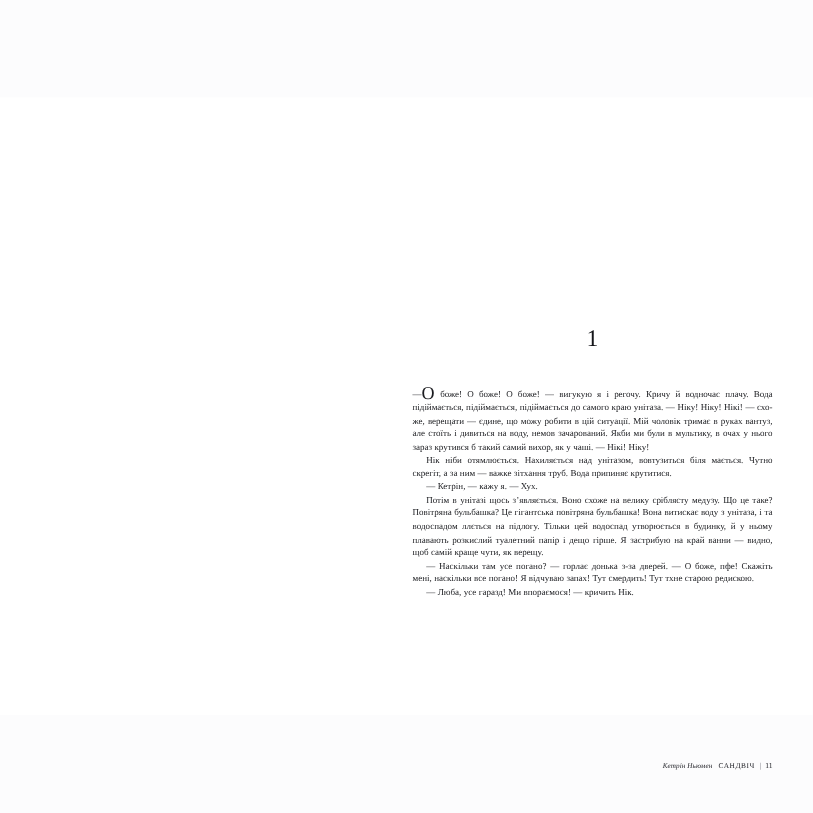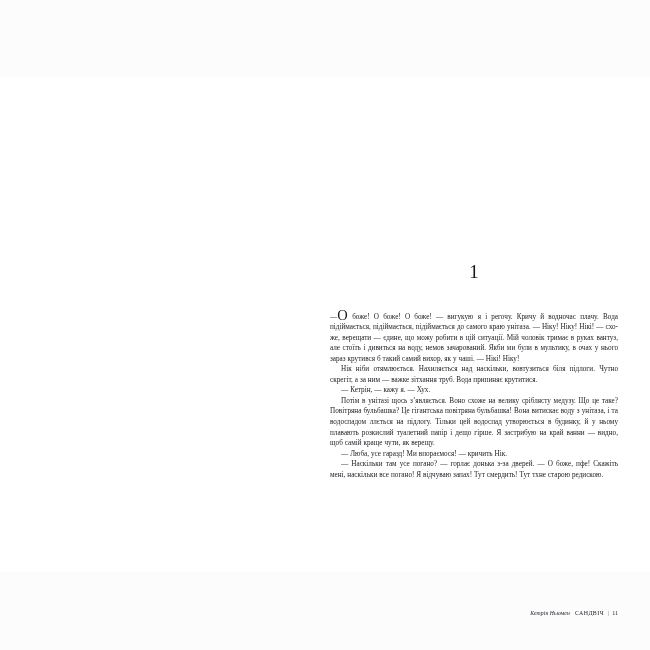--- a/index.html
+++ b/index.html
@@ -136,29 +136,29 @@
   <div class="page-sheet">
 
     <div class="page-body">
 
       <div class="chapter-number">1</div>
 
       <div class="text-block">
 
         <p class="para first"><span class="dash-lead">—</span><span class="dropcap">О</span><span> боже! О боже! О боже! — вигукую я і регочу. Кричу й водночас плачу. Вода підіймається, підіймається, підій­мається до самого краю унітаза. — Ніку! Ніку! Нікі! — схо­же, верещати — єдине, що можу робити в цій ситуації. Мій чоловік тримає в руках вантуз, але стоїть і дивиться на воду, немов зачарований. Якби ми були в мультику, в очах у нього зараз крутився б такий самий вихор, як у чаші. — Нікі! Ніку!</span></p>
 
-        <p class="para">Нік ніби отямлюється. Нахиляється над наскільки, вовту­зиться біля підлоги. Чутно скрегіт, а за ним — важке зітхання труб. Вода припиняє крутитися.</p>
+        <p class="para">Нік ніби отямлюється. Нахиляється над унітазом, вовту­зиться біля мається. Чутно скрегіт, а за ним — важке зітхання труб. Вода припиняє крутитися.</p>
 
         <p class="para">— Кетрін, — кажу я. — Хух.</p>
 
         <p class="para">Потім в унітазі щось з’являється. Воно схоже на велику сріблясту медузу. Що це таке? Повітряна бульбашка? Це гі­гантська повітряна бульбашка! Вона витискає воду з унітаза, і та водоспадом ллється на підлогу. Тільки цей водоспад утворюється в будинку, й у ньому плавають розкислий туа­летний папір і дещо гірше. Я застрибую на край ванни — видно, щоб самій краще чути, як верещу.</p>
 
+        <p class="para">— Наскільки там усе погано? — горлає донька з-за две­рей. — О боже, пфе! Скажіть мені, наскільки все погано! Я відчуваю запах! Тут смердить! Тут тхне старою редискою.</p>
+
         <p class="para">— Люба, усе гаразд! Ми впораємося! — кричить Нік.</p>
-
-        <p class="para">— Наскільки там усе погано? — горлає донька з-за две­рей. — О боже, пфе! Скажіть мені, наскільки все погано! Я відчуваю запах! Тут смердить! Тут тхне старою редискою.</p>
 
       </div>
 
       <div class="footer">
         <span class="author">Кетрін Ньюмен</span><span class="title">САНДВІЧ</span><span class="sep">|</span><span class="pageno">11</span>
       </div>
 
     </div>
   </div>
 </div>

